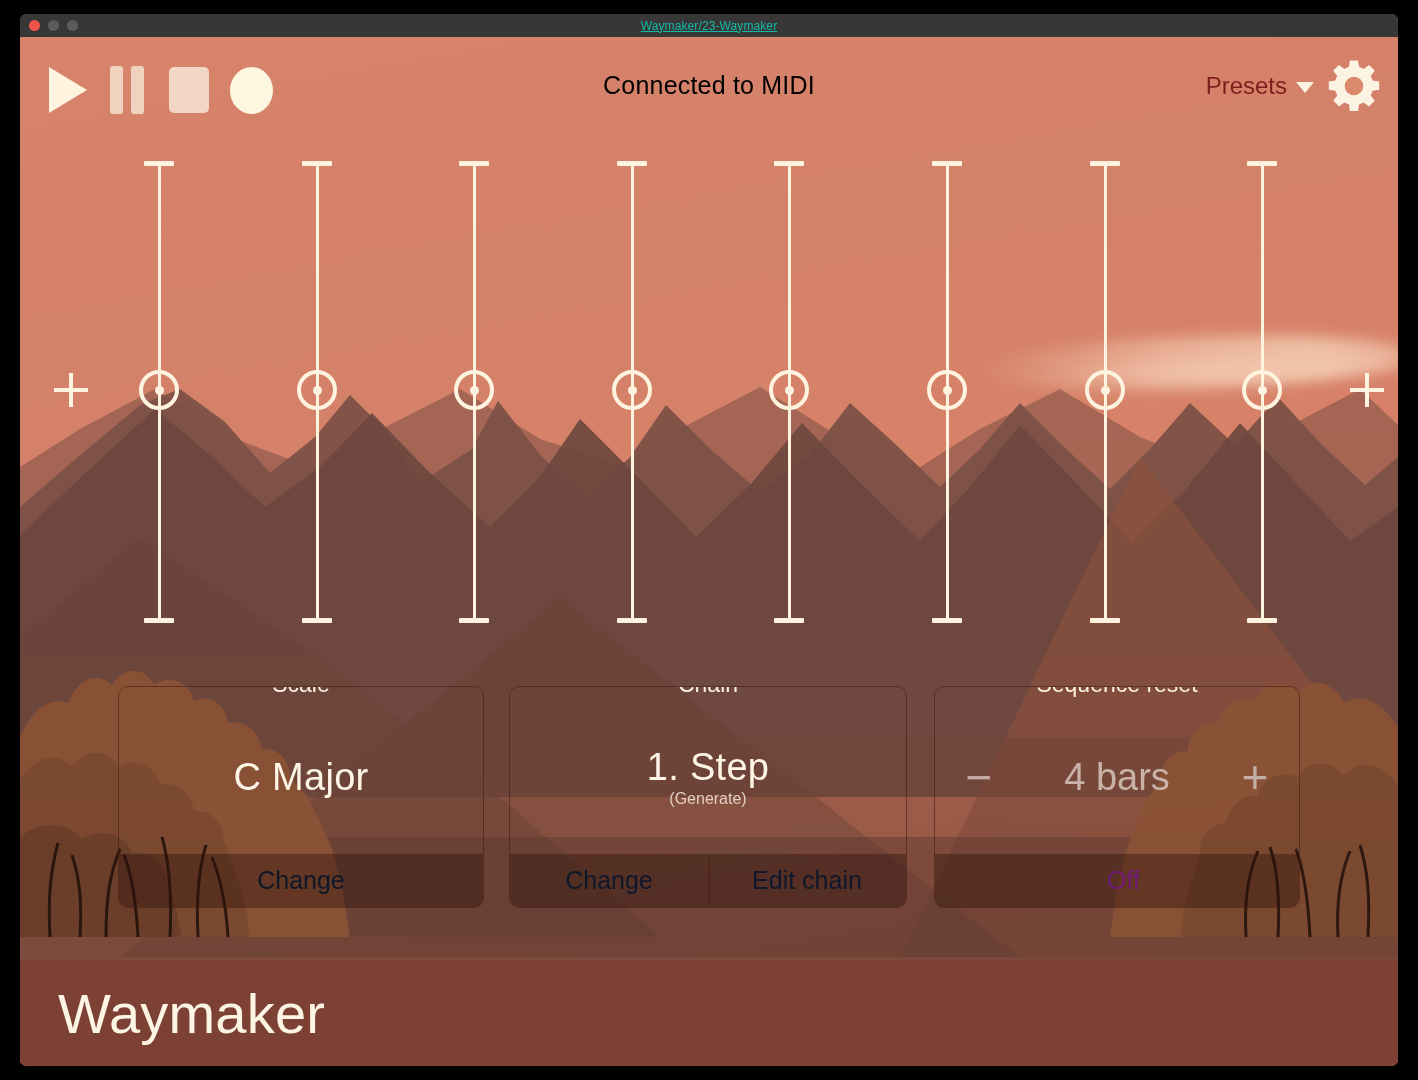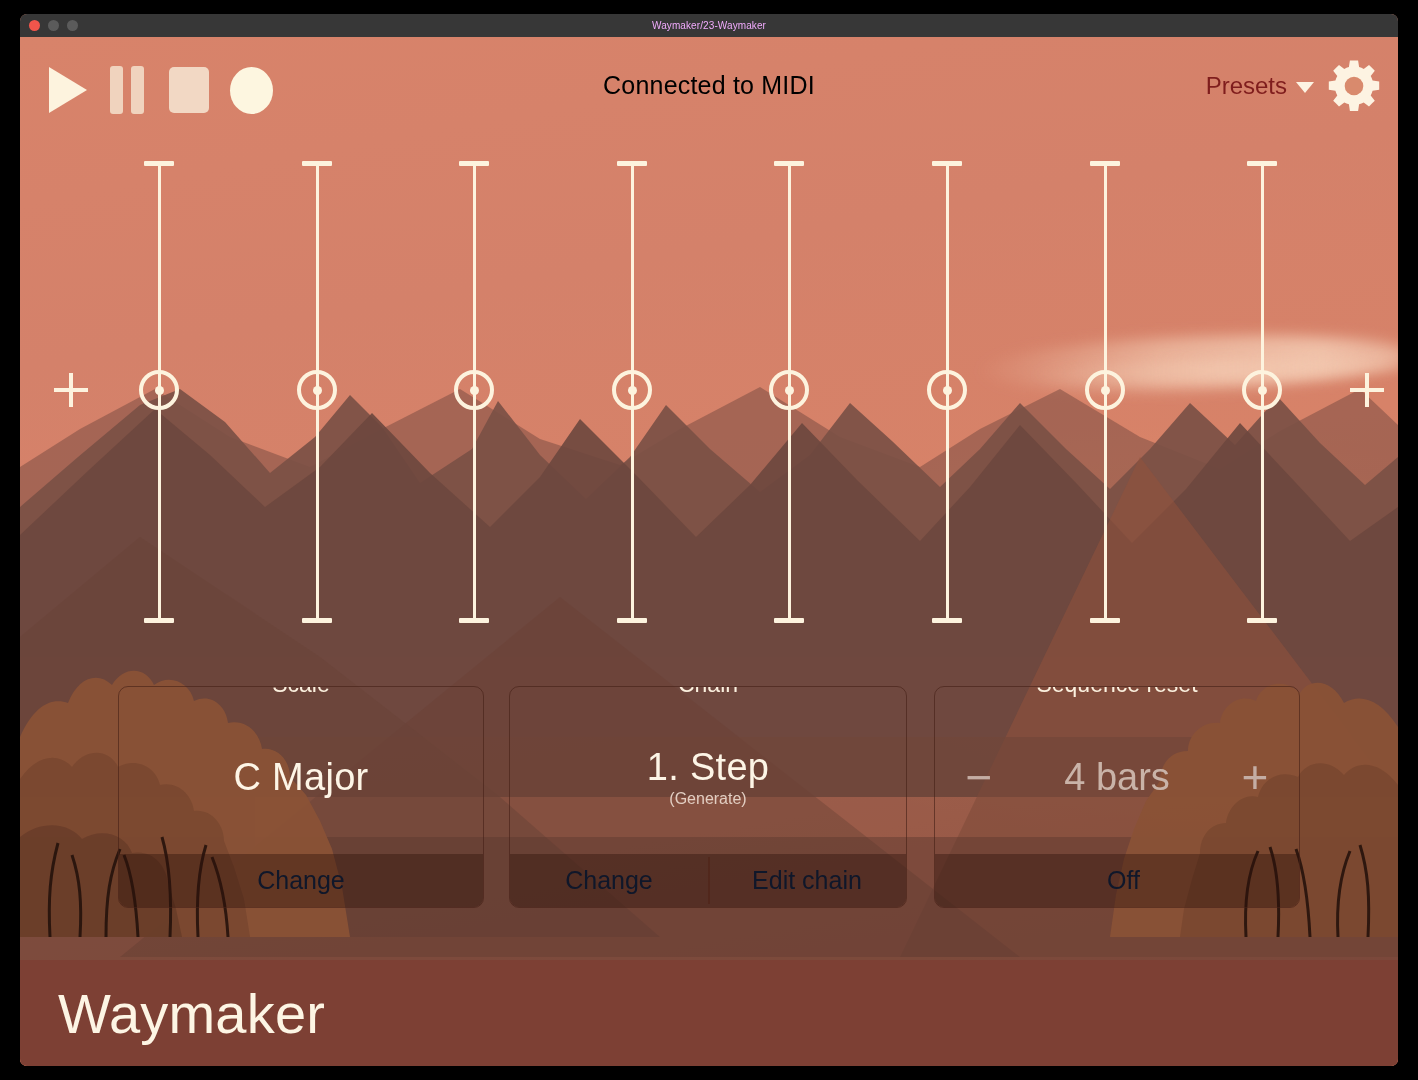--- a/index.html
+++ b/index.html
@@ -37,23 +37,24 @@
     left: 0; top: 0;
     width: 100%;
     height: 23px;
     background: #373737;
     display: flex;
     align-items: center;
     justify-content: center;
     z-index: 40;
   }
   .titlebar-title {
-    font-size: 10px;
-    color: #f0abfc;
+    font-size: 12px;
+    color: #14b8a6;
     letter-spacing: .1px;
+    text-decoration: underline;
   }
   .traffic {
     position: absolute;
     left: 9px; top: 0;
     height: 23px;
     display: flex;
     align-items: center;
     gap: 8px;
   }
   .tl-dot { width: 11px; height: 11px; border-radius: 50%; }
@@ -283,21 +284,21 @@
     cursor: pointer;
     position: relative;
   }
   .panel-btn + .panel-btn::before {
     content: "";
     position: absolute;
     left: 0; top: 3px; bottom: 3px;
     width: 1.5px;
     background: rgba(80,38,26,.75);
   }
-  .panel-btn.muted { color: #0f172a; padding-left: 13px; }
+  .panel-btn.muted { color: #701a75; padding-left: 13px; }
 
   
   .stepper {
     display: flex;
     align-items: center;
     justify-content: center;
     width: 100%;
     gap: 36px;
   }
   .step-btn {

